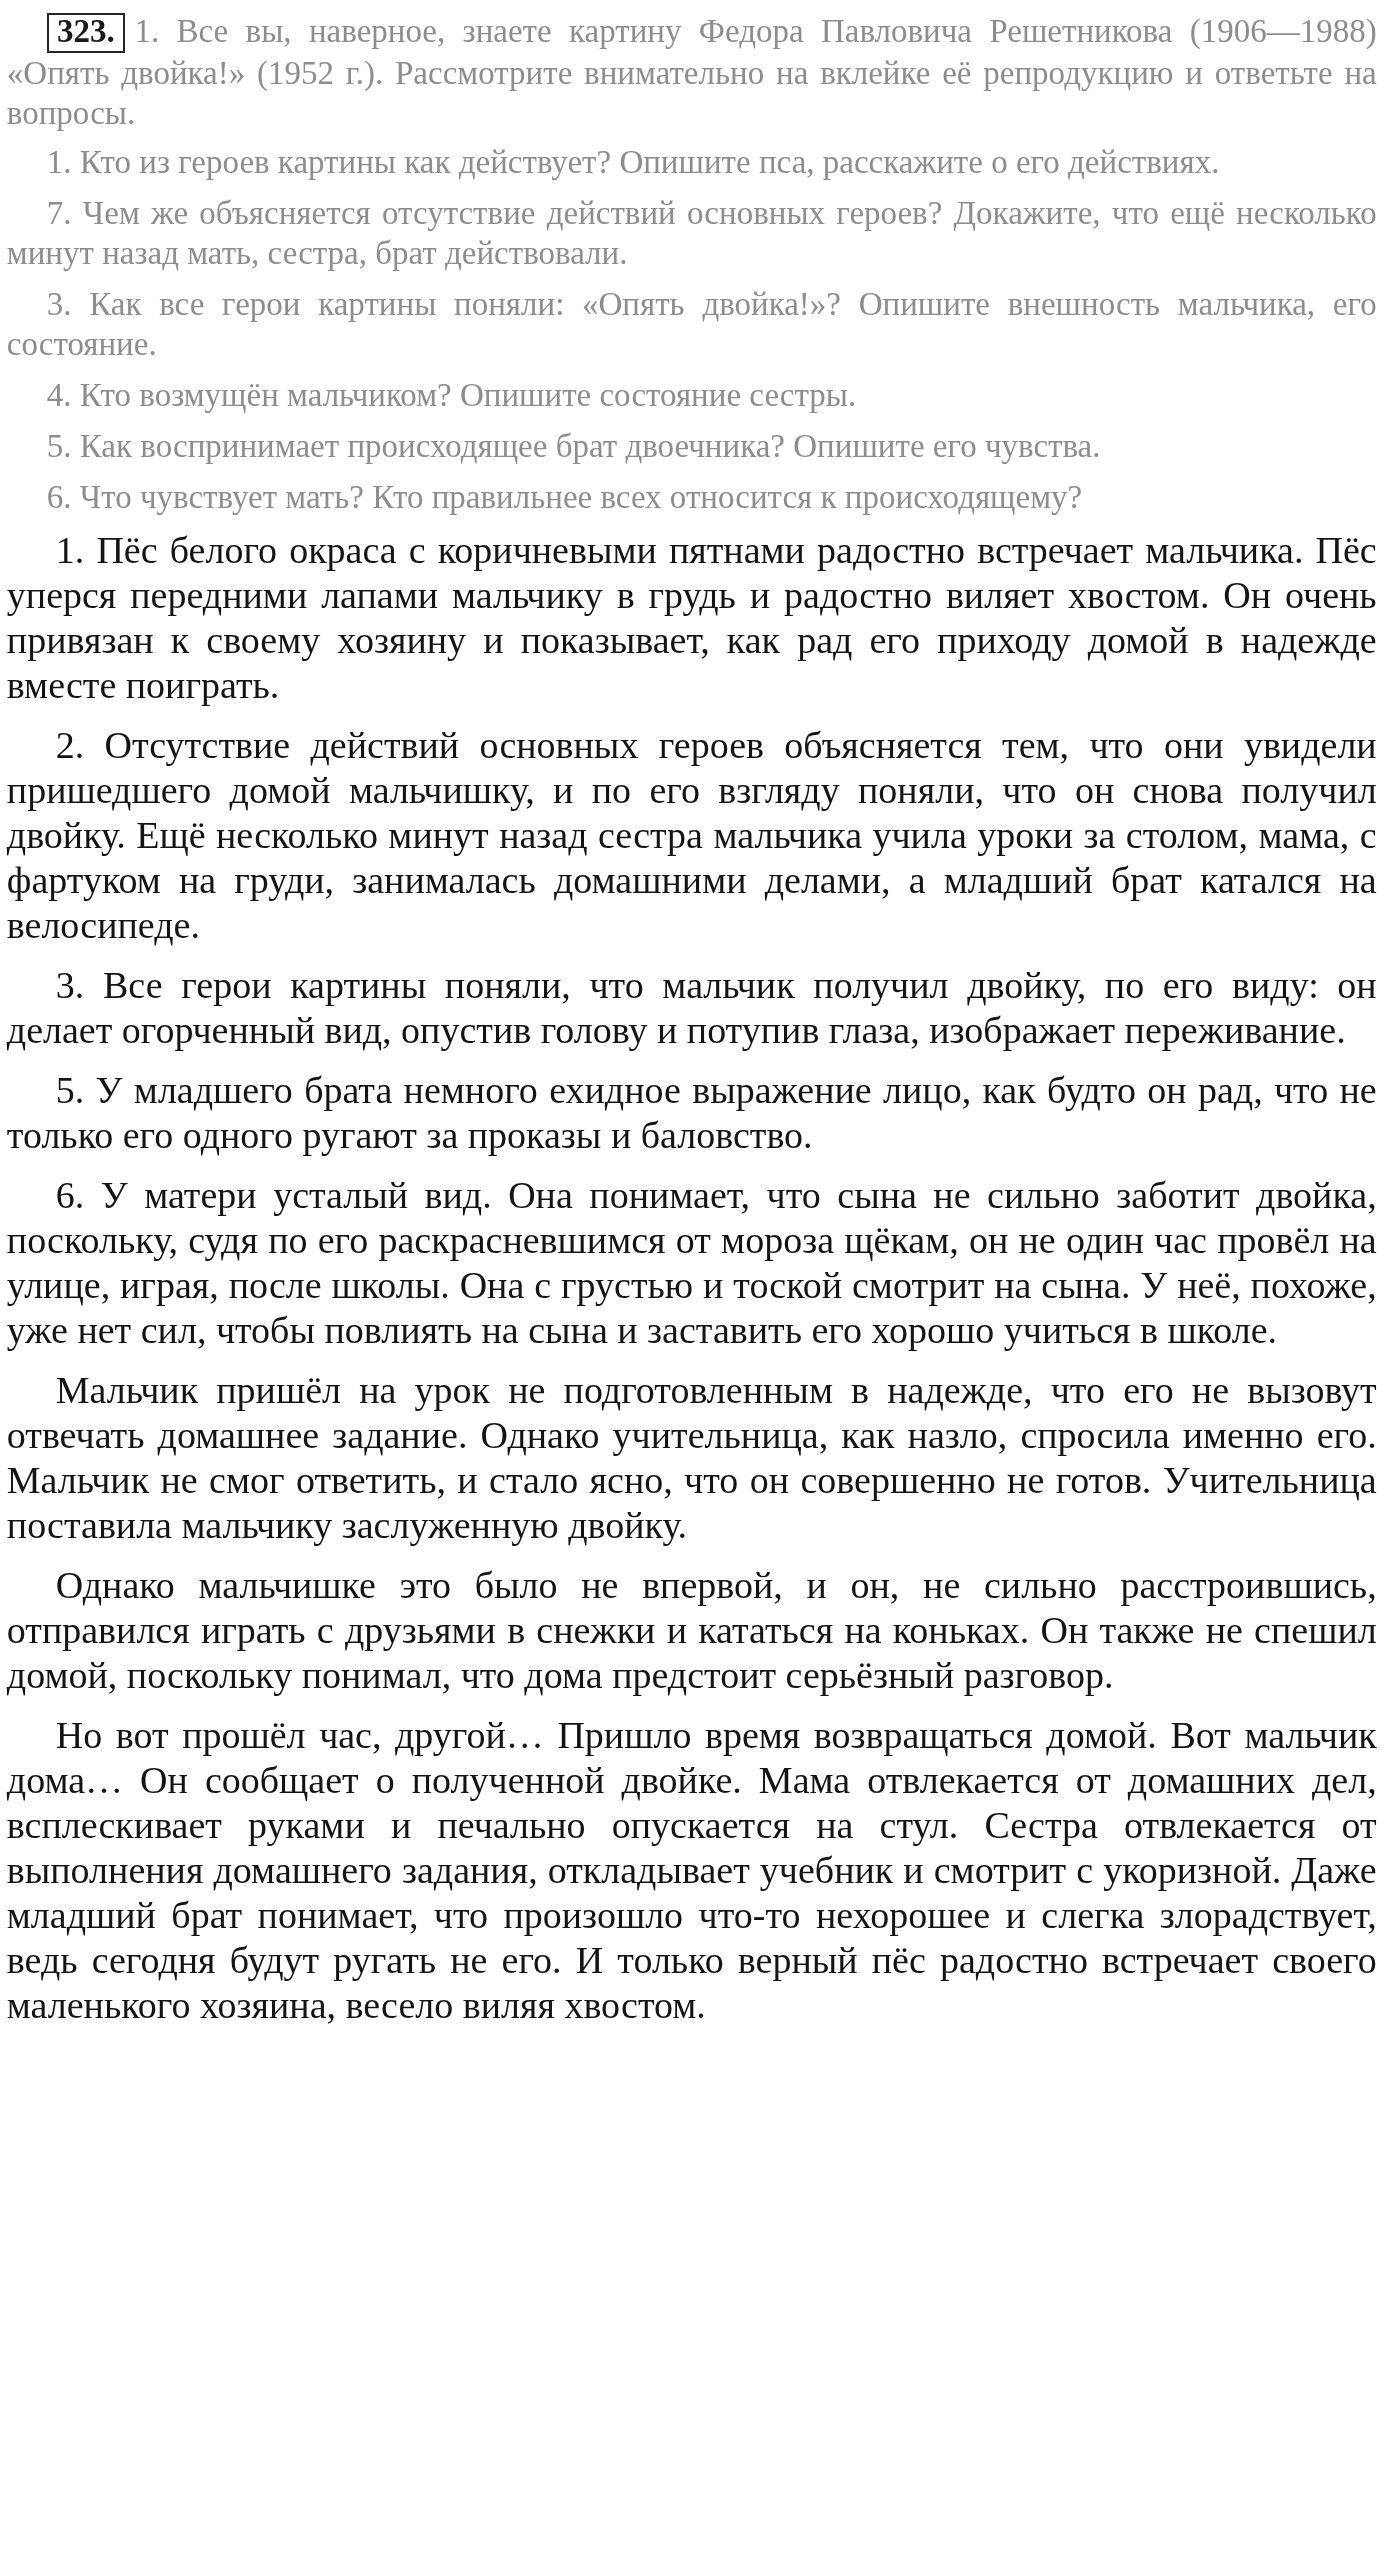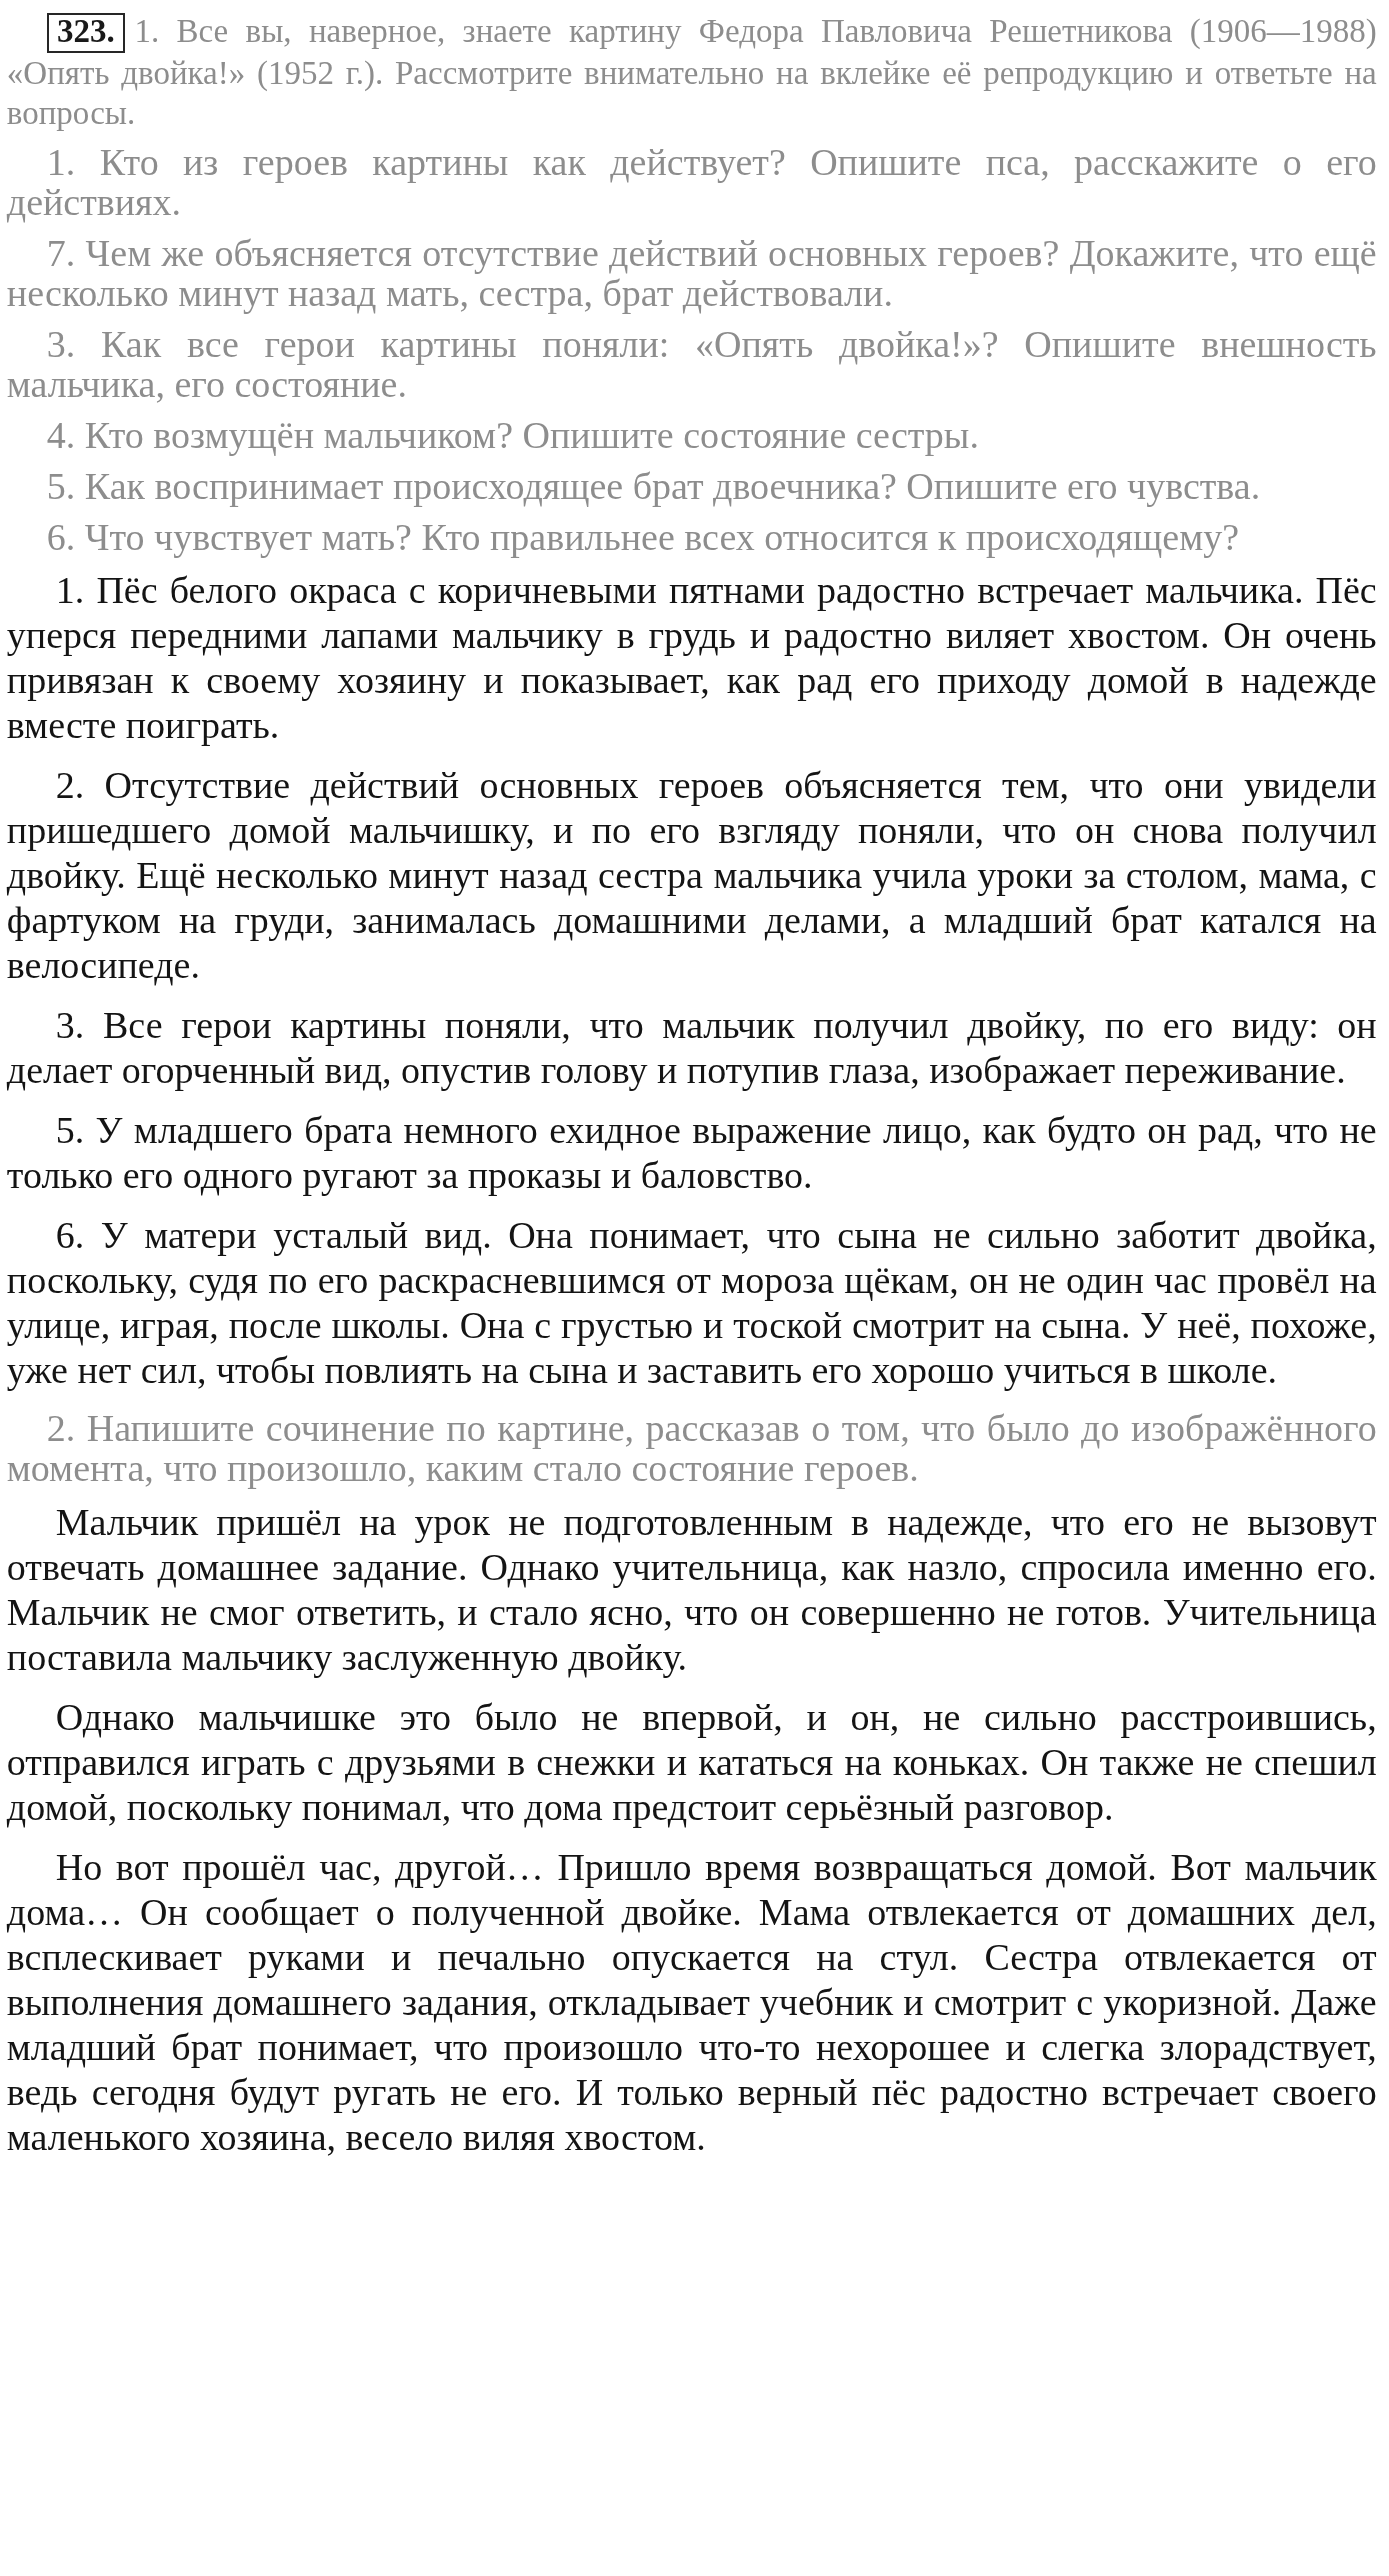--- a/index.html
+++ b/index.html
@@ -24,21 +24,21 @@
   p { margin: 0; }
   .gray { color: #8d8d8d; }
   .intro {
     font-size: 33px;
     line-height: 40px;
     text-align: justify;
     text-indent: 40px;
     margin-bottom: 9.5px;
   }
   .question {
-    font-size: 38px;
+    font-size: 33px;
     line-height: 40px;
     text-align: justify;
     text-indent: 40px;
     margin-bottom: 11px;
   }
   .answer {
     font-size: 38px;
     line-height: 45px;
     text-align: justify;
     text-indent: 49px;
@@ -77,20 +77,19 @@
   <p class="question gray">4. Кто возмущён мальчиком? Опишите состояние сестры.</p>
   <p class="question gray">5. Как воспринимает происходящее брат двоечника? Опишите его чувства.</p>
   <p class="question gray">6. Что чувствует мать? Кто правильнее всех относится к происходящему?</p>
 
   <p class="answer answers-start">1. Пёс белого окраса с коричневыми пятнами радостно встречает мальчика. Пёс уперся передними лапами мальчику в грудь и радостно виляет хвостом. Он очень привязан к своему хозяину и показывает, как рад его приходу домой в надежде вместе поиграть.</p>
   <p class="answer">2. Отсутствие действий основных героев объясняется тем, что они увидели пришедшего домой мальчишку, и по его взгляду поняли, что он снова получил двойку. Ещё несколько минут назад сестра мальчика учила уроки за столом, мама, с фартуком на груди, занималась домашними делами, а младший брат катался на велосипеде.</p>
   <p class="answer">3. Все герои картины поняли, что мальчик получил двойку, по его виду: он делает огорченный вид, опустив голову и потупив глаза, изображает переживание.</p>
   <p class="answer">5. У младшего брата немного ехидное выражение лицо, как будто он рад, что не только его одного ругают за проказы и баловство.</p>
   <p class="answer">6. У матери усталый вид. Она понимает, что сына не сильно заботит двойка, поскольку, судя по его раскрасневшимся от мороза щёкам, он не один час провёл на улице, играя, после школы. Она с грустью и тоской смотрит на сына. У неё, похоже, уже нет сил, чтобы повлиять на сына и заставить его хорошо учиться в школе.</p>
 
-  <p class="question gray task2">2. Напишите сочинение по картине, рассказав о том, что было до изображённого момента, что произошло, каким стало состояние героев.</p>
 
   <p class="answer">Мальчик пришёл на урок не подготовленным в надежде, что его не вызовут отвечать домашнее задание. Однако учительница, как назло, спросила именно его. Мальчик не смог ответить, и стало ясно, что он совершенно не готов. Учительница поставила мальчику заслуженную двойку.</p>
   <p class="answer">Однако мальчишке это было не впервой, и он, не сильно расстроившись, отправился играть с друзьями в снежки и кататься на коньках. Он также не спешил домой, поскольку понимал, что дома предстоит серьёзный разговор.</p>
   <p class="answer">Но вот прошёл час, другой… Пришло время возвращаться домой. Вот мальчик дома… Он сообщает о полученной двойке. Мама отвлекается от домашних дел, всплескивает руками и печально опускается на стул. Сестра отвлекается от выполнения домашнего задания, откладывает учебник и смотрит с укоризной. Даже младший брат понимает, что произошло что-то нехорошее и слегка злорадствует, ведь сегодня будут ругать не его. И только верный пёс радостно встречает своего маленького хозяина, весело виляя хвостом.</p>
 
 </div>
 
 
 </body></html>

